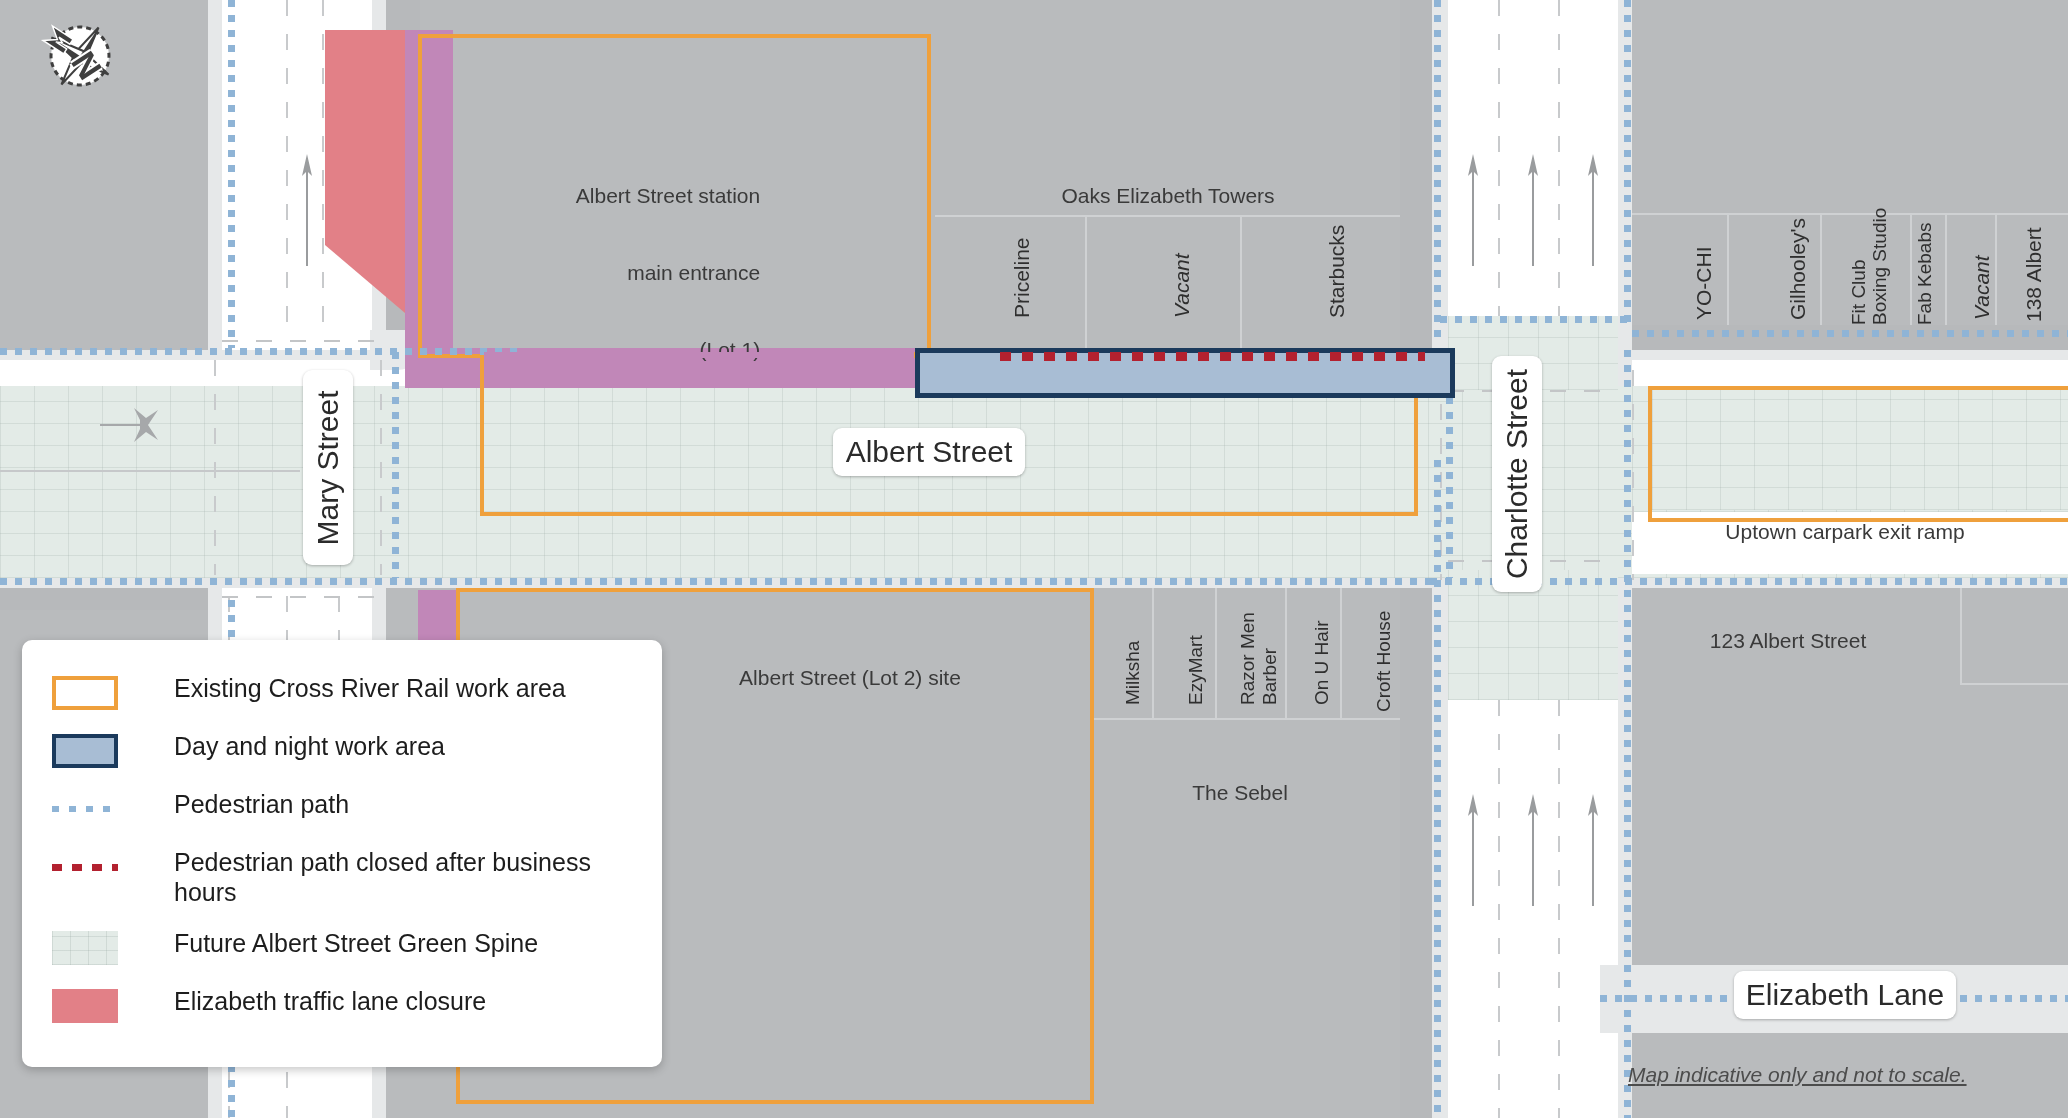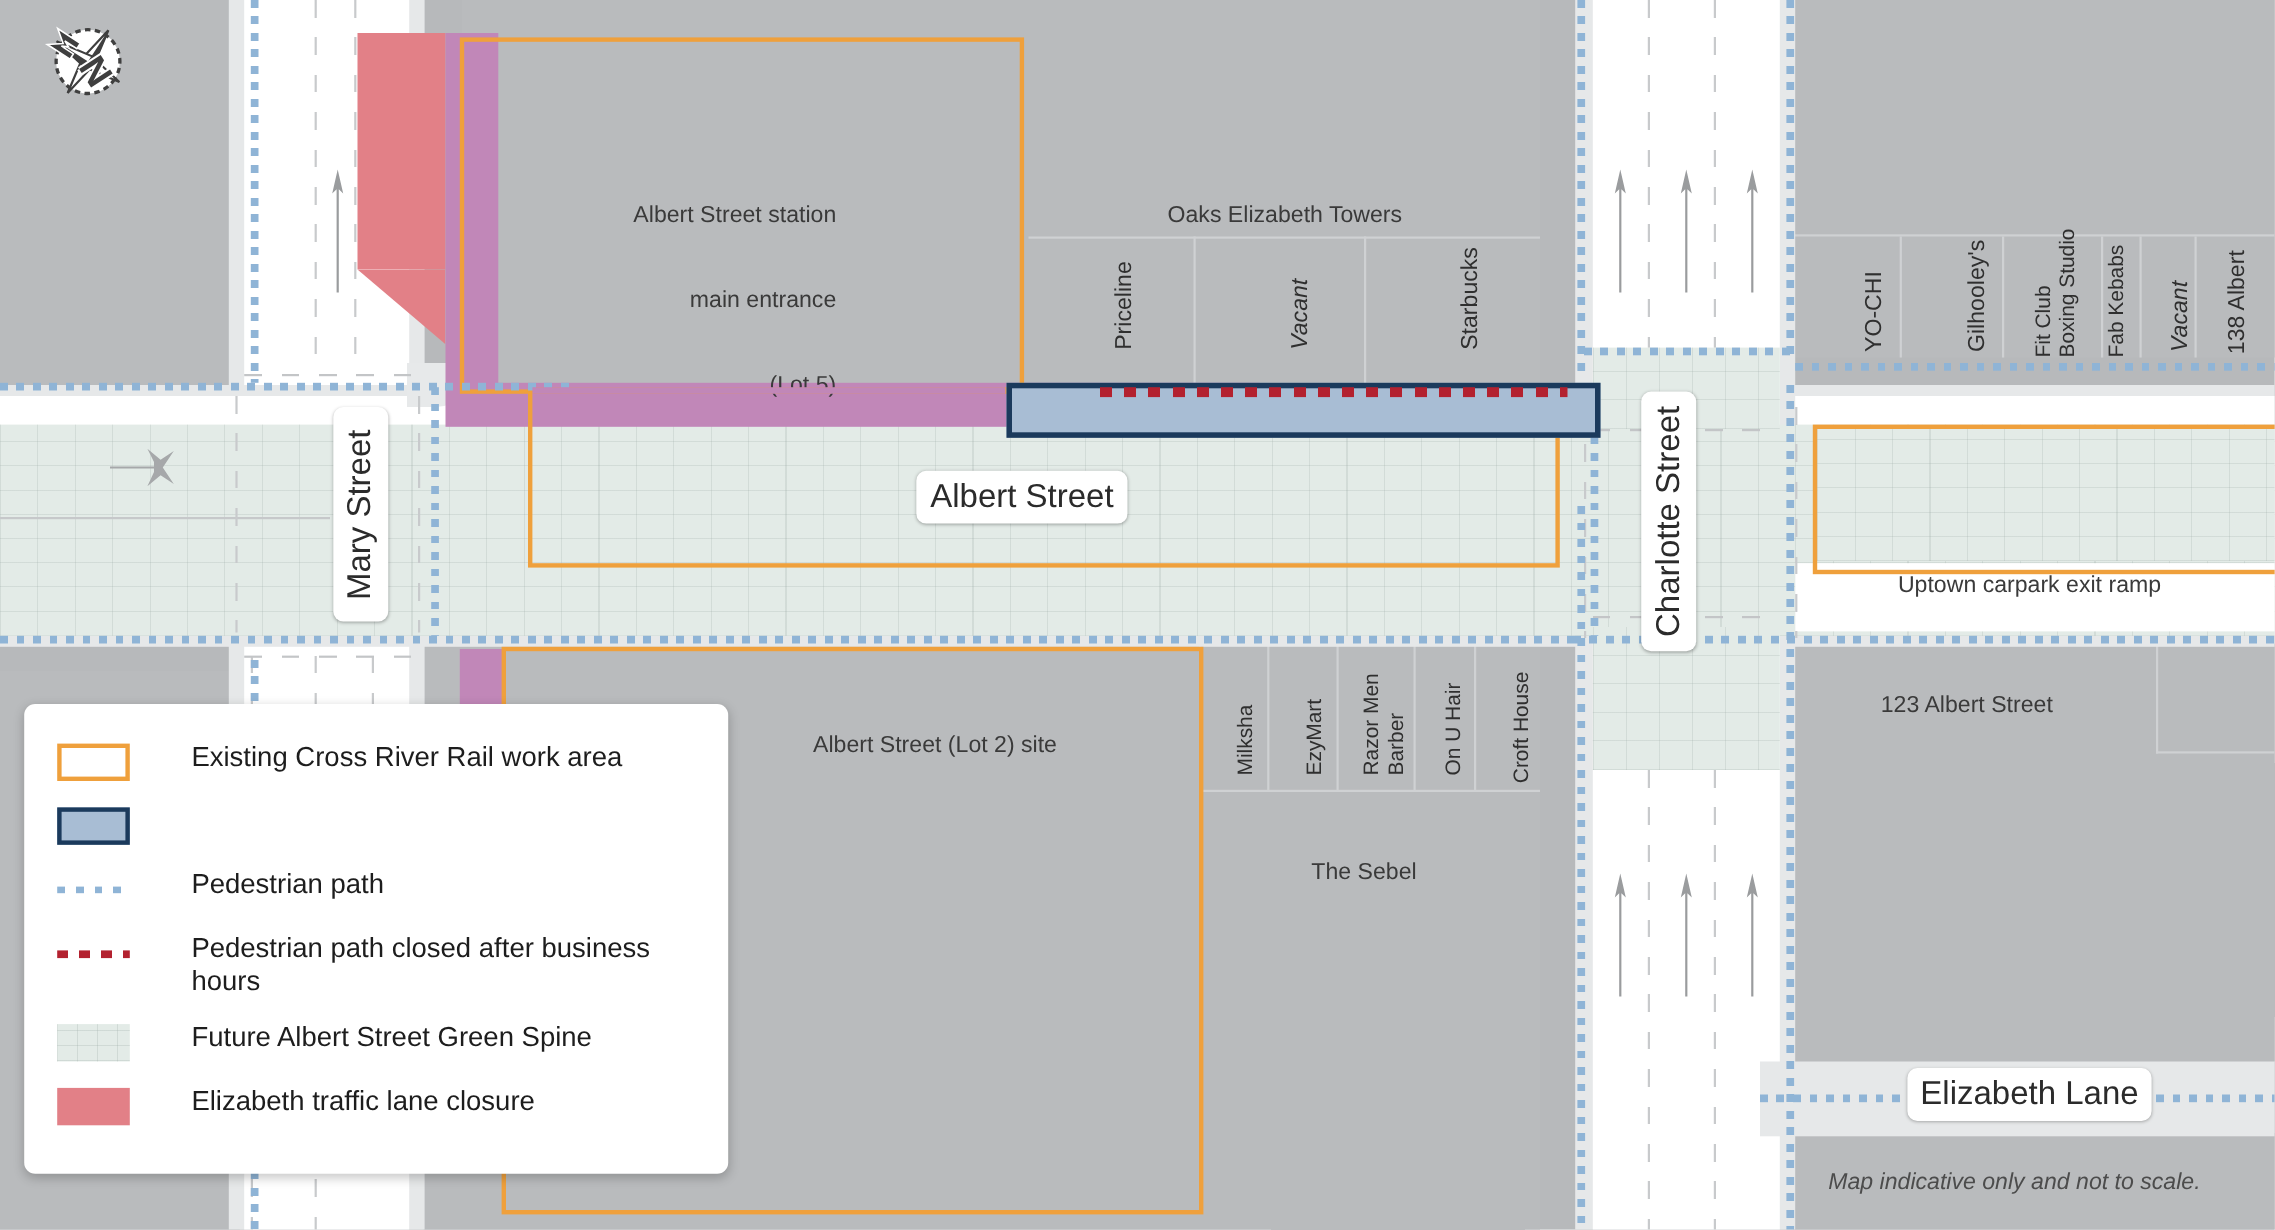--- a/index.html
+++ b/index.html
@@ -256,21 +256,21 @@
   <div class="ped-v" style="left:1624px;top:350px;height:768px;"></div>
   <div class="ped-h" style="left:1440px;top:316px;width:190px;"></div>
   <div class="ped-h" style="left:1632px;top:330px;width:436px;"></div>
   <div class="ped-h" style="left:1600px;top:995px;width:468px;"></div>
   <div class="ped-v" style="left:392px;top:352px;height:226px;"></div>
   <div class="ped-v" style="left:1446px;top:352px;height:226px;"></div>
 
   <div class="lbl c" style="left:668px;top:132px;text-align:right;">
     <div>Albert Street station</div>
     <div>main entrance</div>
-    <div>(Lot 5)</div>
+    <div>(Lot 1)</div>
   </div>
 
   <div class="lbl c" style="left:1168px;top:183px;">Oaks Elizabeth Towers</div>
   <div class="lbl c" style="left:850px;top:665px;">Albert Street (Lot 2) site</div>
   <div class="lbl c" style="left:1240px;top:780px;">The Sebel</div>
   <div class="lbl c" style="left:1788px;top:628px;">123 Albert Street</div>
   <div class="lbl c" style="left:1845px;top:519px;">Uptown carpark exit ramp</div>
 
   <div class="lbl-v" style="left:1010px;top:318px;">Priceline</div>
   <div class="lbl-v ital" style="left:1170px;top:318px;">Vacant</div>
@@ -300,21 +300,21 @@
   </div>
 
   <div class="plaque vert" style="left:1492px;top:356px;width:50px;height:236px;">
     <span>Charlotte Street</span>
   </div>
 
   <div class="plaque" style="left:1734px;top:995px;width:222px;height:48px;transform:translateY(-24px);">
     <span>Elizabeth Lane</span>
   </div>
 
-  <div class="note" style="left:1662px;top:1063px;">Map indicative only and not to scale.</div>
+  <div class="note" style="left:1628px;top:1063px;text-decoration:underline;">Map indicative only and not to scale.</div>
 
   <div id="compass">
     <svg width="130" height="110" viewBox="0 0 130 110">
       <g transform="rotate(33 62 46)">
         <circle cx="62" cy="46" r="29" fill="#ffffff" stroke="#3f3f3f" stroke-width="3" stroke-dasharray="5 4"></circle>
         <path d="M62 12 L68 46 L62 80 L56 46 Z" fill="#ffffff" stroke="#3f3f3f" stroke-width="2"></path>
         <path d="M28 46 L62 52 L96 46 L62 40 Z" fill="#ffffff" stroke="#3f3f3f" stroke-width="2"></path>
         <path d="M62 12 L68 46 L62 46 Z" fill="#3f3f3f"></path>
         <path d="M28 46 L62 52 L62 46 Z" fill="#3f3f3f"></path>
       </g>
@@ -330,20 +330,21 @@
   <div id="legend">
 
     <div class="leg-row">
       <div class="swatch sw-crr"></div>
       <div class="leg-txt">Existing Cross River Rail work area</div>
     </div>
 
     <div class="leg-row">
       <div class="swatch sw-dn"></div>
       <div class="leg-txt">
+        <div>Day and night work area</div>
       </div>
     </div>
 
     <div class="leg-row">
       <div class="swatch sw-ped"></div>
       <div class="leg-txt">Pedestrian path</div>
     </div>
 
     <div class="leg-row">
       <div class="swatch sw-pedc"></div>

